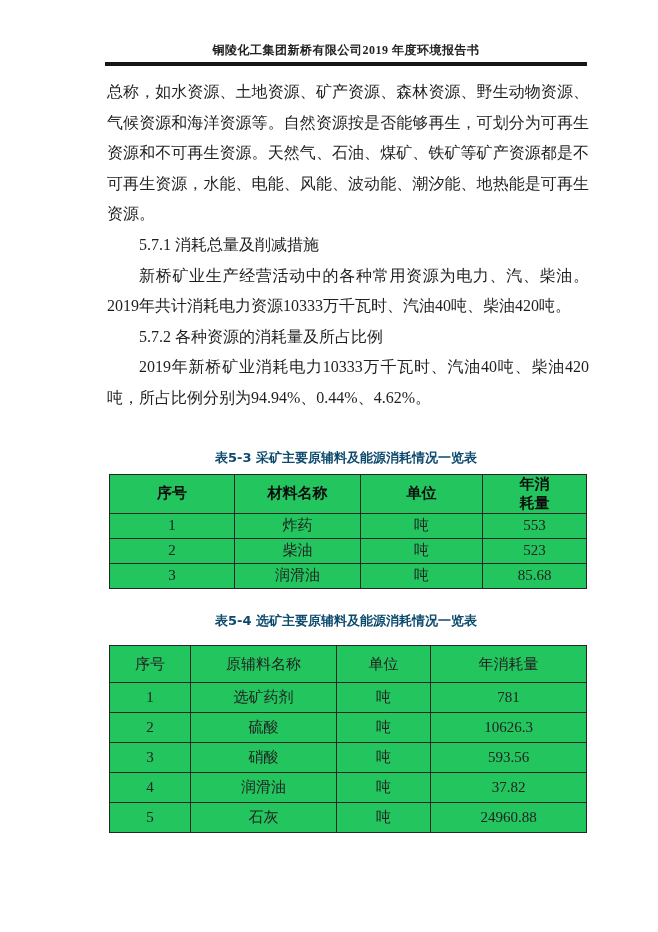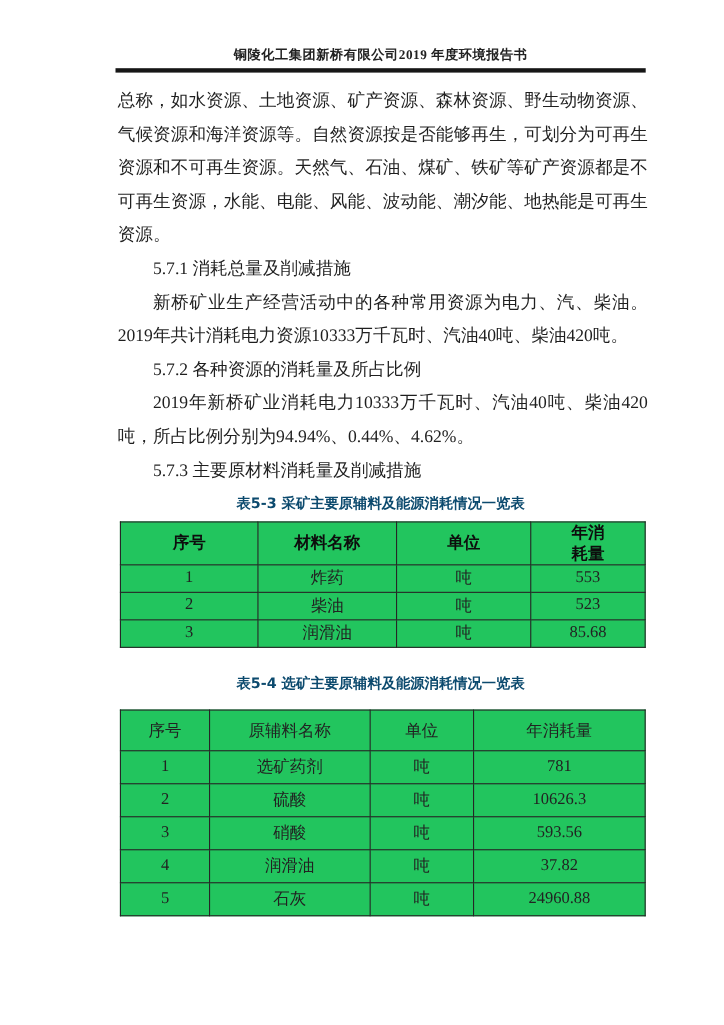--- a/index.html
+++ b/index.html
@@ -109,21 +109,20 @@
 
   <div class="doc-header-title">铜陵化工集团新桥有限公司2019 年度环境报告书</div>
   <div class="header-rule"></div>
 
   <div class="doc-body">
     <p>总称，如水资源、土地资源、矿产资源、森林资源、野生动物资源、气候资源和海洋资源等。自然资源按是否能够再生，可划分为可再生资源和不可再生资源。天然气、石油、煤矿、铁矿等矿产资源都是不可再生资源，水能、电能、风能、波动能、潮汐能、地热能是可再生资源。</p>
     <p class="sec-heading">5.7.1 消耗总量及削减措施</p>
     <p class="para-indent">新桥矿业生产经营活动中的各种常用资源为电力、汽、柴油。2019年共计消耗电力资源10333万千瓦时、汽油40吨、柴油420吨。</p>
     <p class="sec-heading">5.7.2 各种资源的消耗量及所占比例</p>
     <p class="para-indent">2019年新桥矿业消耗电力10333万千瓦时、汽油40吨、柴油420吨，所占比例分别为94.94%、0.44%、4.62%。</p>
-    <p class="sec-heading">5.7.3 主要原材料消耗量及削减措施</p>
   </div>
 
   <div class="tbl-caption caption-53">表5-3 采矿主要原辅料及能源消耗情况一览表</div>
 
   <table id="table-5-3">
     <colgroup>
       <col style="width:125px">
         <col style="width:126px">
         <col style="width:122px">
         <col style="width:104px">

